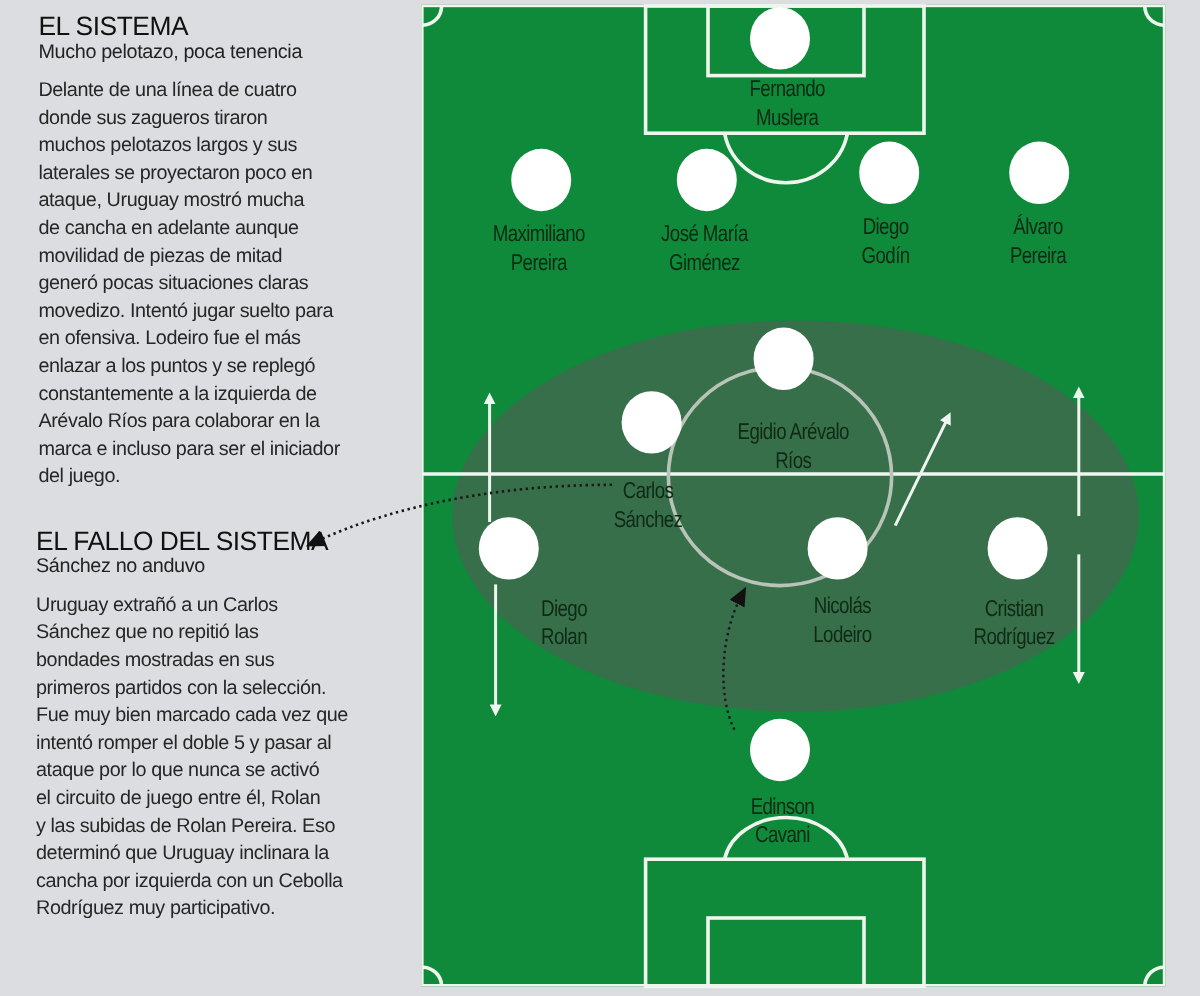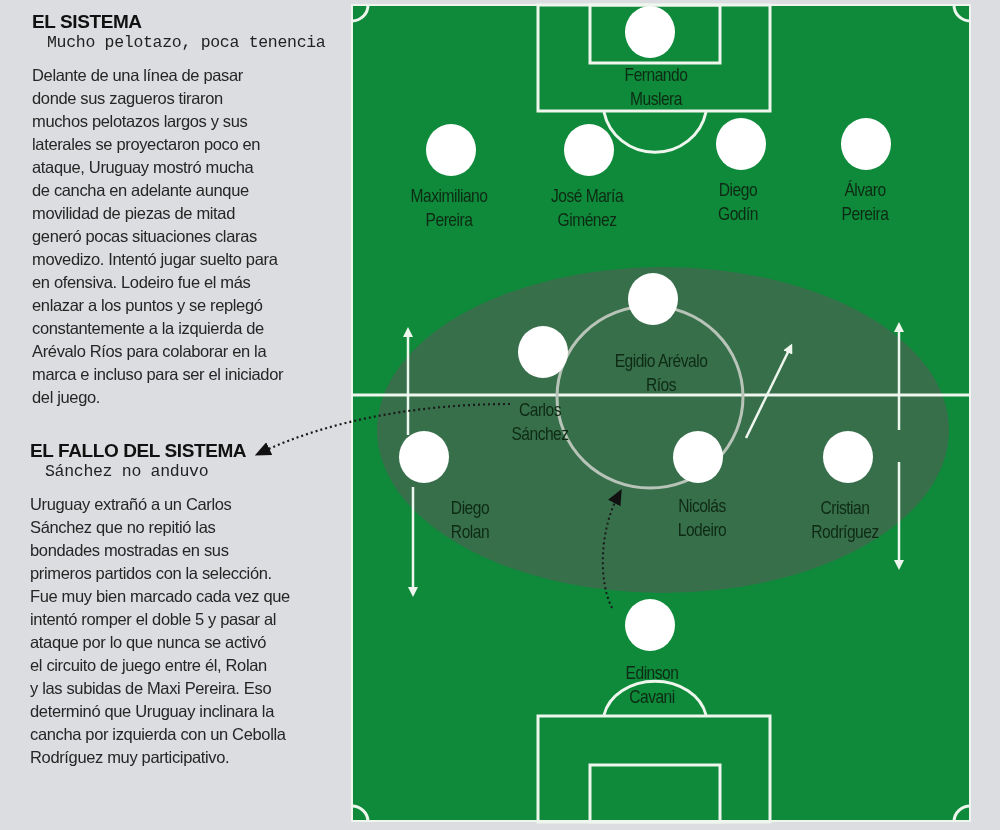--- a/index.html
+++ b/index.html
@@ -8,34 +8,34 @@
     background: #dcdde0;
     position: relative;
     font-family: "Liberation Sans", "DejaVu Sans", sans-serif;
     color: #1e1e1e;
   }
   .panel {
     position: absolute; left: 32px; top: 12px; width: 300px;
   }
   .section-title {
     font-family: "Liberation Sans", sans-serif;
-    font-weight: bold;
-    font-size: 19px;
+    font-weight: normal;
+    font-size: 22px;
     letter-spacing: -0.4px;
     line-height: 20px;
     margin: 0;
     color: #111;
   }
   .section-subtitle {
-    font-family: Liberation Mono, monospace;
+    font-family: Liberation Sans, sans-serif;
     font-size: 16.5px;
     letter-spacing: -0.3px;
     line-height: 22px;
     color: #222;
-    margin: 0 0 10px 15px;
+    margin: 0 0 10px 0;
   }
   .body-text {
     font-family: "Liberation Sans", sans-serif;
     font-size: 16.5px;
     letter-spacing: -0.35px;
     line-height: 23px;
     color: #262626;
     margin: 0;
   }
   .body-text span { display: block; white-space: nowrap; }
@@ -61,21 +61,21 @@
     transform-origin: center top;
   }
 </style>
 </head>
 <body>
 
 <div class="panel">
   <div class="section-title">EL SISTEMA</div>
   <div class="section-subtitle">Mucho pelotazo, poca tenencia</div>
   <div class="body-text">
-    <span>Delante de una línea de pasar</span>
+    <span>Delante de una línea de cuatro</span>
     <span>donde sus zagueros tiraron</span>
     <span>muchos pelotazos largos y sus</span>
     <span>laterales se proyectaron poco en</span>
     <span>ataque, Uruguay mostró mucha</span>
     <span>de cancha en adelante aunque</span>
     <span>movilidad de piezas de mitad</span>
     <span>generó pocas situaciones claras</span>
     <span>movedizo. Intentó jugar suelto para</span>
     <span>en ofensiva. Lodeiro fue el más</span>
     <span>enlazar a los puntos y se replegó</span>
@@ -91,21 +91,21 @@
   <div class="section-subtitle">Sánchez no anduvo</div>
   <div class="body-text">
     <span>Uruguay extrañó a un Carlos</span>
     <span>Sánchez que no repitió las</span>
     <span>bondades mostradas en sus</span>
     <span>primeros partidos con la selección.</span>
     <span>Fue muy bien marcado cada vez que</span>
     <span>intentó romper el doble 5 y pasar al</span>
     <span>ataque por lo que nunca se activó</span>
     <span>el circuito de juego entre él, Rolan</span>
-    <span>y las subidas de Maxi Pereira. Eso</span>
+    <span>y las subidas de Rolan Pereira. Eso</span>
     <span>determinó que Uruguay inclinara la</span>
     <span>cancha por izquierda con un Cebolla</span>
     <span>Rodríguez muy participativo.</span>
   </div>
 </div>
 
 <div class="pitch"></div>
 
 <svg class="overlay" width="1000" height="830" viewBox="0 0 1000 830">
   <defs>

